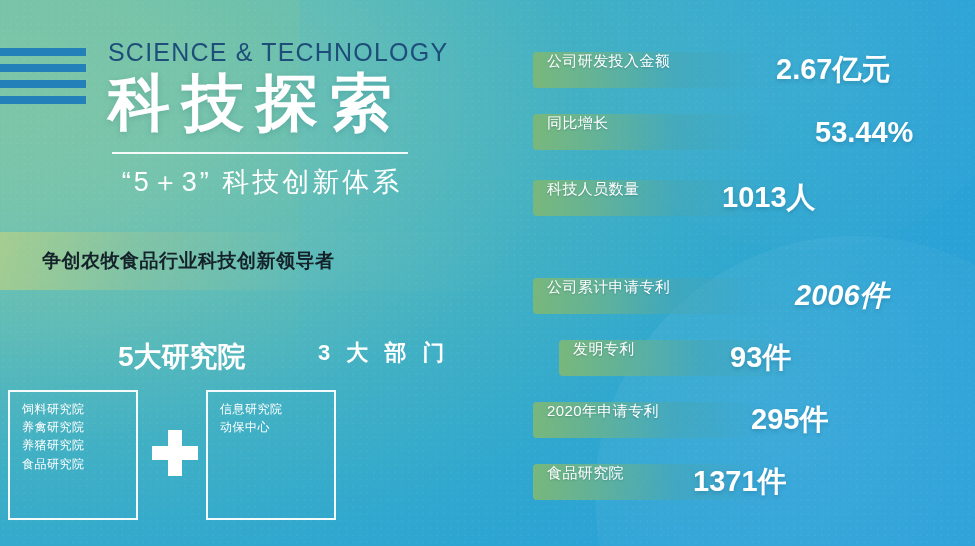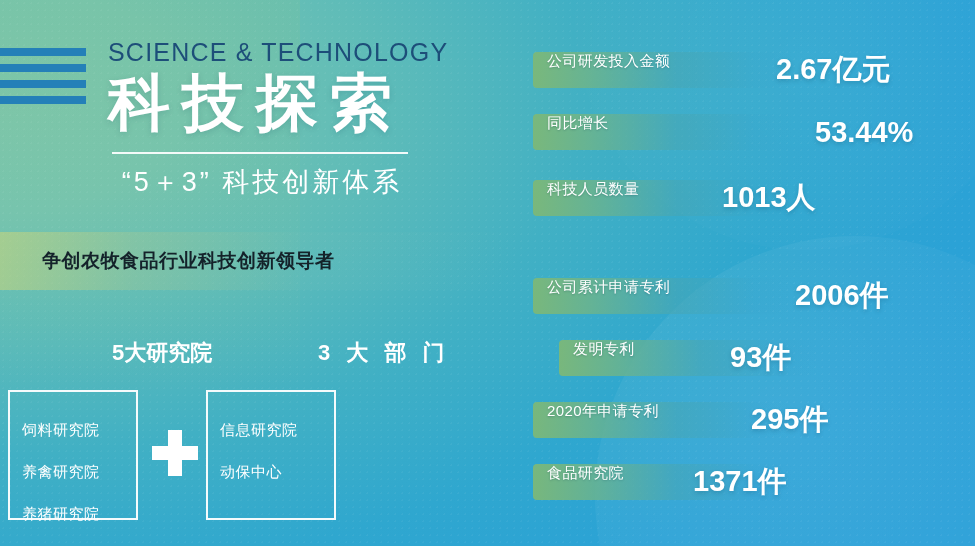--- a/index.html
+++ b/index.html
@@ -72,37 +72,36 @@
   }
   #slogan{
     position:absolute; left:42px; top:248px;
     font-size:19px; font-weight:700; color:#14222a; letter-spacing:.5px;
     white-space:nowrap;
   }
 
   
   #org{ position:absolute; left:96px; top:338px; width:360px; }
   #head-inst{
-    position:absolute; left:16px; top:0;
-    font-size:22px; font-weight:700; color:#fff; white-space:nowrap;
+    position:absolute; left:22px; top:0;
+    font-size:28px; font-weight:700; color:#fff; white-space:nowrap;
   }
   #head-dept{
     position:absolute; left:222px; top:0;
     font-size:22px; font-weight:700; color:#fff; letter-spacing:5px; white-space:nowrap;
   }
   .org-box{
     position:absolute; border:2px solid rgba(255,255,255,.95);
     padding:8px 12px 10px 12px;
   }
   #box-institutes{ left:8px; top:390px; width:130px; height:130px; }
   #box-departments{ left:206px; top:390px; width:130px; height:130px; }
   .org-box .line{
-    font-size:15px; color:#ffffff; line-height:1.52; white-space:nowrap;
+    font-size:12px; color:#ffffff; line-height:1.52; white-space:nowrap;
     letter-spacing:.5px;
-    margin-top:19px;
   }
   #plus-sign{
     position:absolute; left:152px; top:430px; width:46px; height:46px;
   }
   #plus-sign .h{ position:absolute; left:0; top:16px; width:46px; height:14px; background:#fff; }
   #plus-sign .v{ position:absolute; left:16px; top:0; width:14px; height:46px; background:#fff; }
 
   
   #metrics{ position:absolute; left:533px; top:52px; width:442px; }
   .metric-row{ position:relative; height:auto; }
@@ -186,21 +185,21 @@
       <div class="metric-row" style="position: absolute; left: 0px; top: 128px; width: 442px; height: 36px;">
         <div class="pill" style="width: 260px;">
           <span class="pill-label">科技人员数量</span>
         </div>
         <div class="metric-value" style="left: 189px;">1013人</div>
       </div>
       <div class="metric-row" style="position: absolute; left: 0px; top: 226px; width: 442px; height: 36px;">
         <div class="pill" style="width: 260px;">
           <span class="pill-label">公司累计申请专利</span>
         </div>
-        <div class="metric-value" style="left: 262px;">2006件</div>
+        <div class="metric-value" style="left: 262px; font-style: italic;">2006件</div>
       </div>
       <div class="metric-row" style="position: absolute; left: 0px; top: 288px; width: 442px; height: 36px; padding-left: 26px;">
         <div class="pill" style="width: 260px;">
           <span class="pill-label">发明专利</span>
         </div>
         <div class="metric-value" style="left: 197px;">93件</div>
       </div>
       <div class="metric-row" style="position: absolute; left: 0px; top: 350px; width: 442px; height: 36px;">
         <div class="pill" style="width: 260px;">
           <span class="pill-label">2020年申请专利</span>

